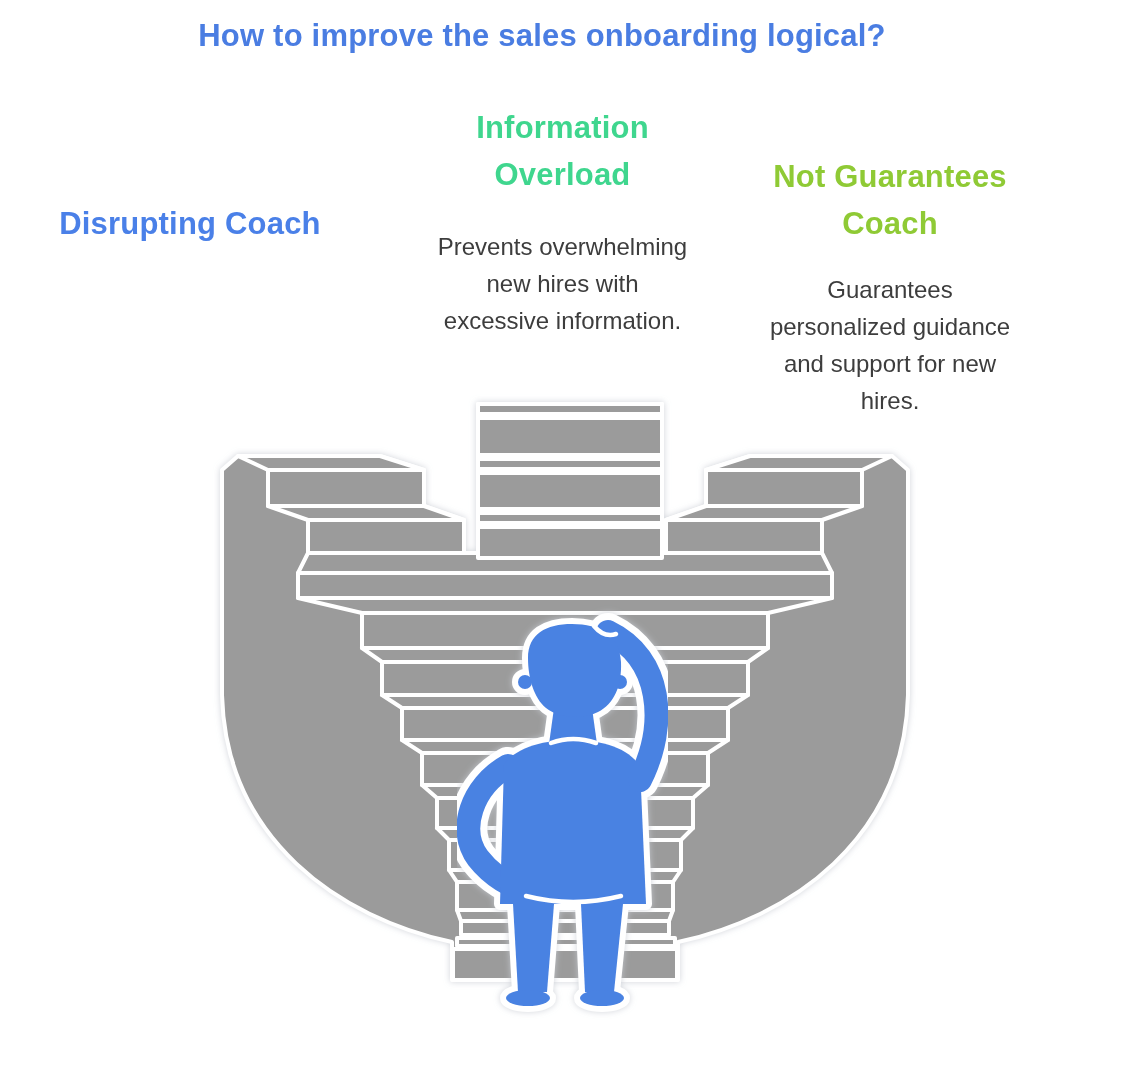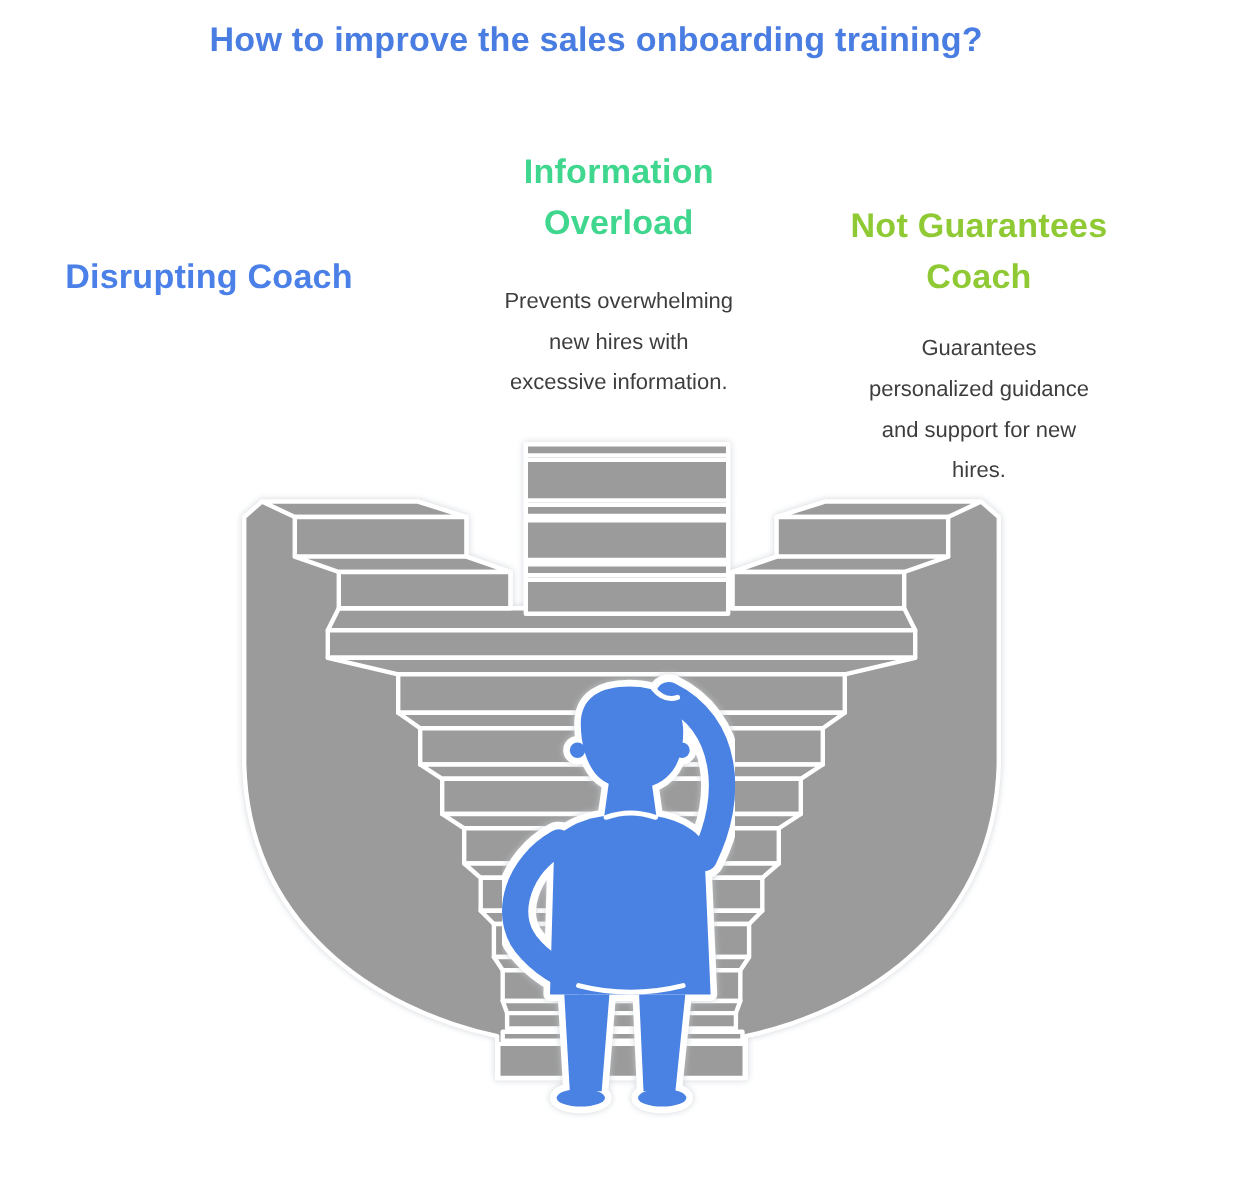--- a/index.html
+++ b/index.html
@@ -15,27 +15,27 @@
   html,body{margin:0;padding:0;background:#fff;}
   .canvas{
     position:relative;width:1136px;height:1070px;background:#ffffff;
     font-family:"Liberation Sans","DejaVu Sans",sans-serif;overflow:hidden;
   }
   .title{
     position:absolute;top:14px;left:0;width:1084px;text-align:center;
     font-size:31px;line-height:44px;font-weight:700;color:var(--title_blue);
     letter-spacing:0.2px;
   }
-  .col{position:absolute;text-align:center;margin-top:28px;}
+  .col{position:absolute;text-align:center;}
   .col h2{
     margin:0;font-size:31px;line-height:47px;font-weight:700;white-space:pre-line;
     letter-spacing:0.2px;
   }
   .col p{
-    margin:0;font-size:20px;line-height:37px;color:var(--body_text);white-space:pre-line;
+    margin:0;font-size:24px;line-height:37px;color:var(--body_text);white-space:pre-line;
   }
   .col-left{left:15px;top:200px;width:350px;}
   .col-left p{margin-top:27px;}
   .col-mid{left:385px;top:104px;width:355px;}
   .col-mid p{margin-top:30px;}
   .col-right{left:745px;top:153px;width:290px;}
   .col-right p{margin-top:24px;text-align:center;}
 
   .illustration{position:absolute;left:210px;top:390px;width:710px;height:630px;}
   .face{fill:var(--structure_gray);stroke:var(--outline_white);stroke-width:4;stroke-linejoin:round;}
@@ -44,21 +44,21 @@
   .pwArm{fill:none;stroke:#ffffff;stroke-width:38;stroke-linecap:round;}
   .pb{fill:var(--person_blue);}
   .pbArm{fill:none;stroke:var(--person_blue);stroke-width:24;stroke-linecap:round;}
   .pdetail{fill:none;stroke:#ffffff;stroke-width:4.5;stroke-linecap:round;}
 </style>
 </head>
 <body>
 
 <div class="canvas">
 
-  <div class="title">How to improve the sales onboarding training?</div>
+  <div class="title">How to improve the sales onboarding logical?</div>
 
   <div class="col col-left">
     <h2 style="color: rgb(74, 128, 232);">Disrupting Coach</h2>
   </div>
 
   <div class="col col-mid">
     <h2 style="color: rgb(63, 214, 142);">Information
 Overload</h2>
     <p>Prevents overwhelming
 new hires with

